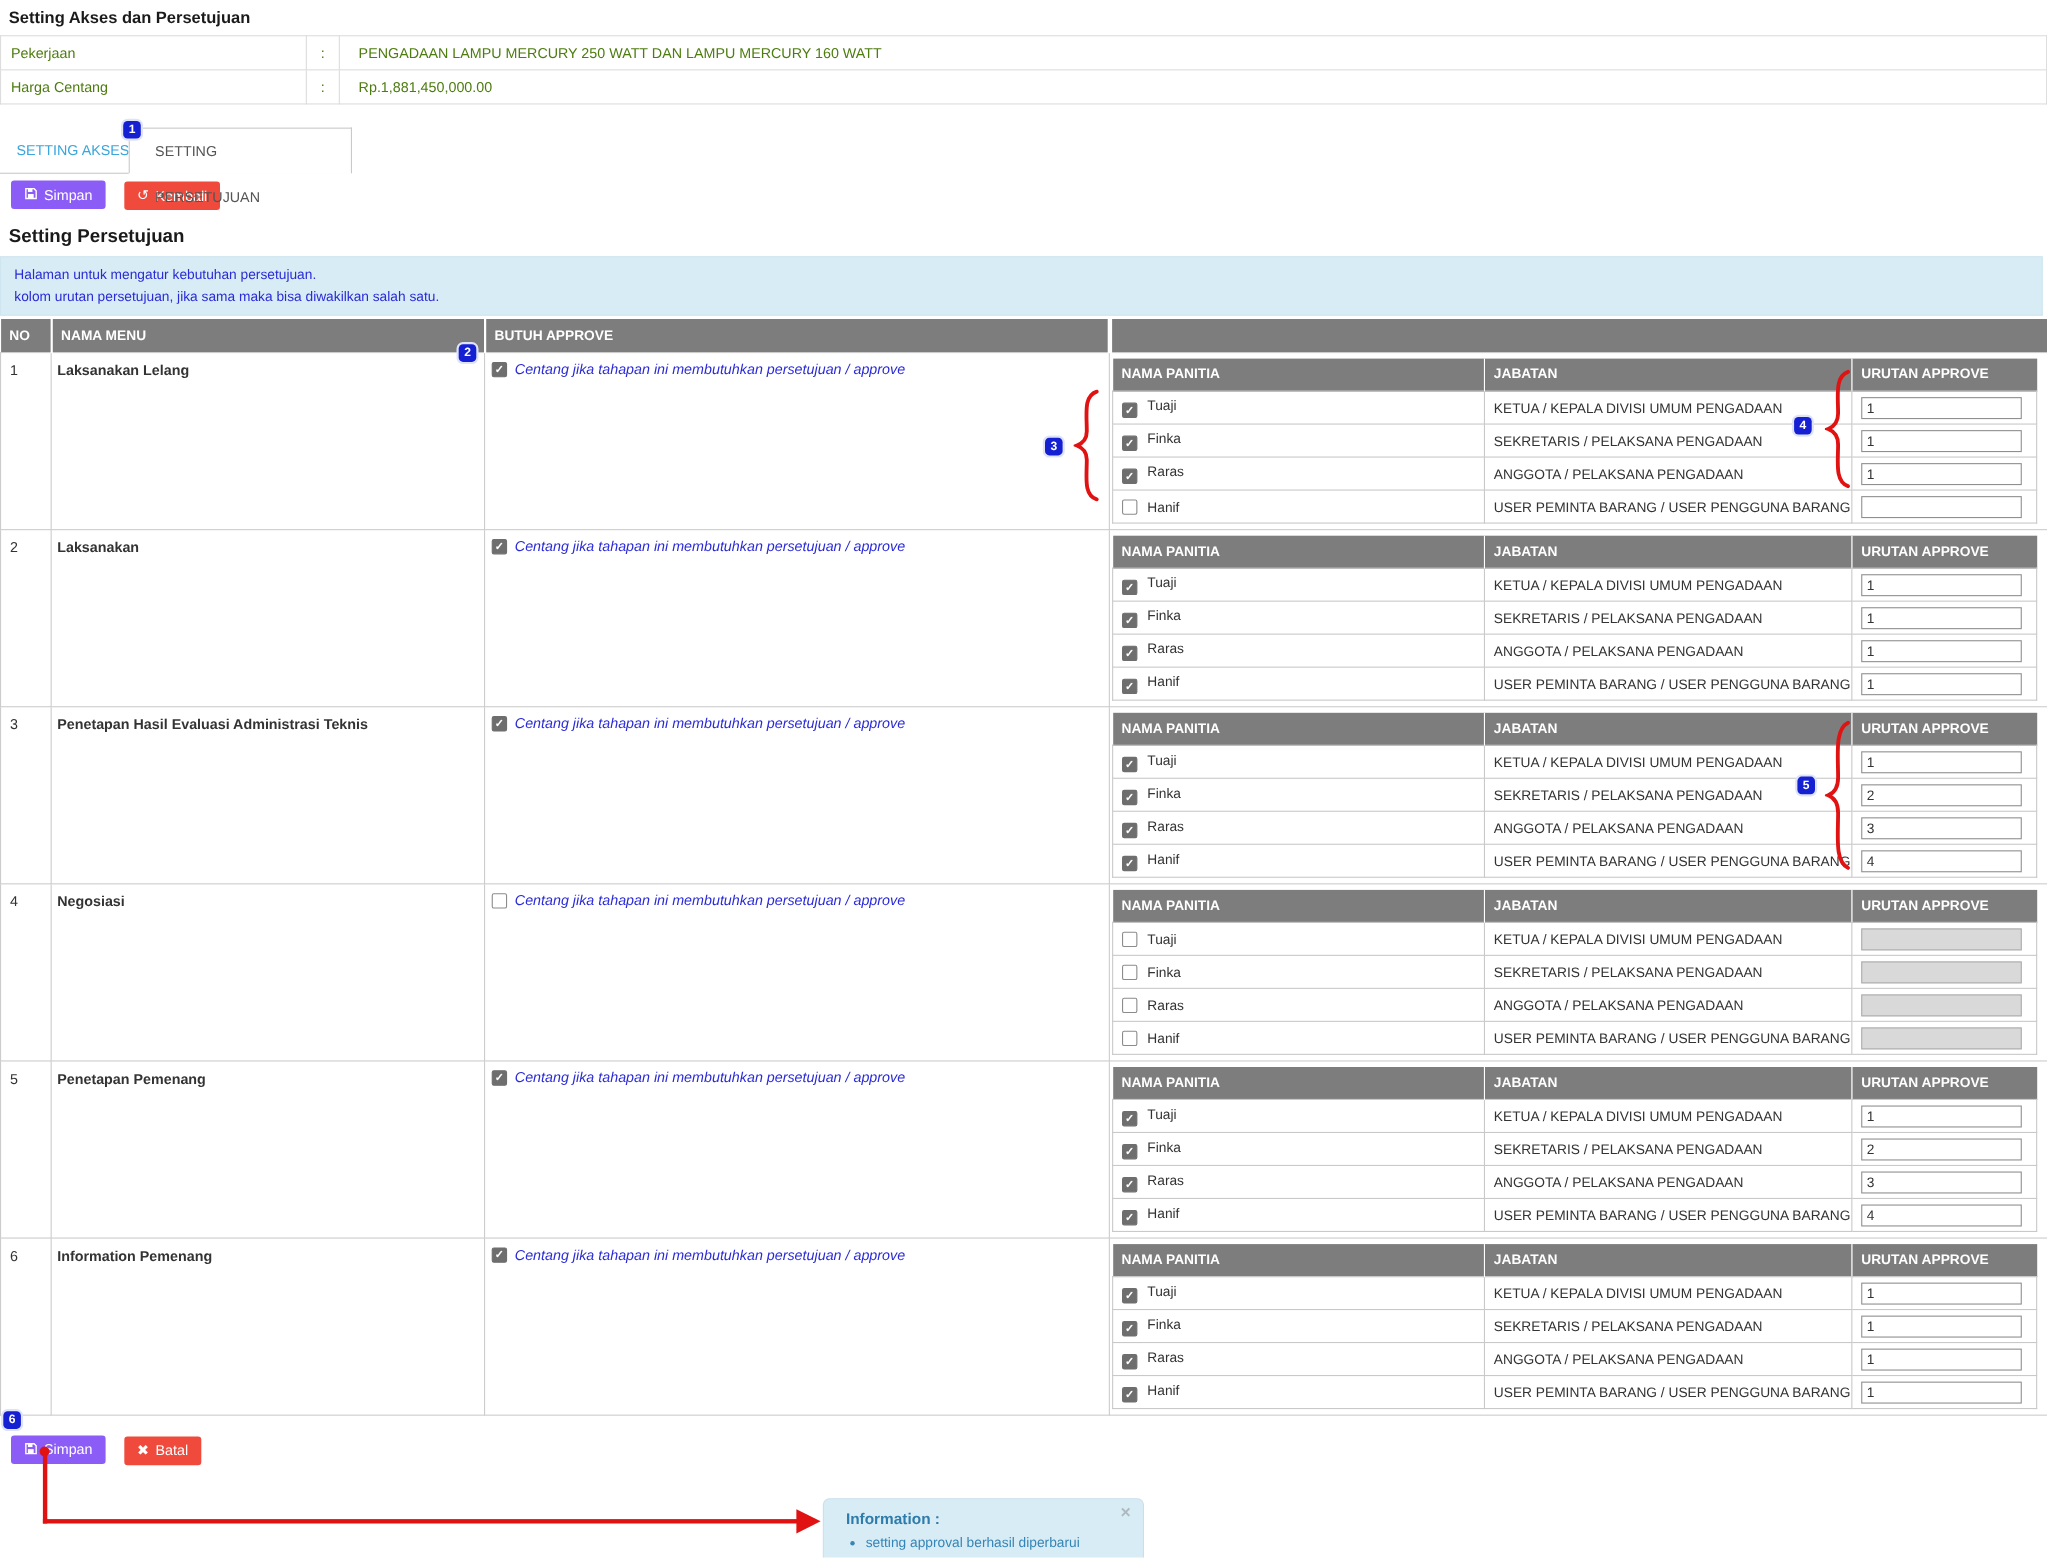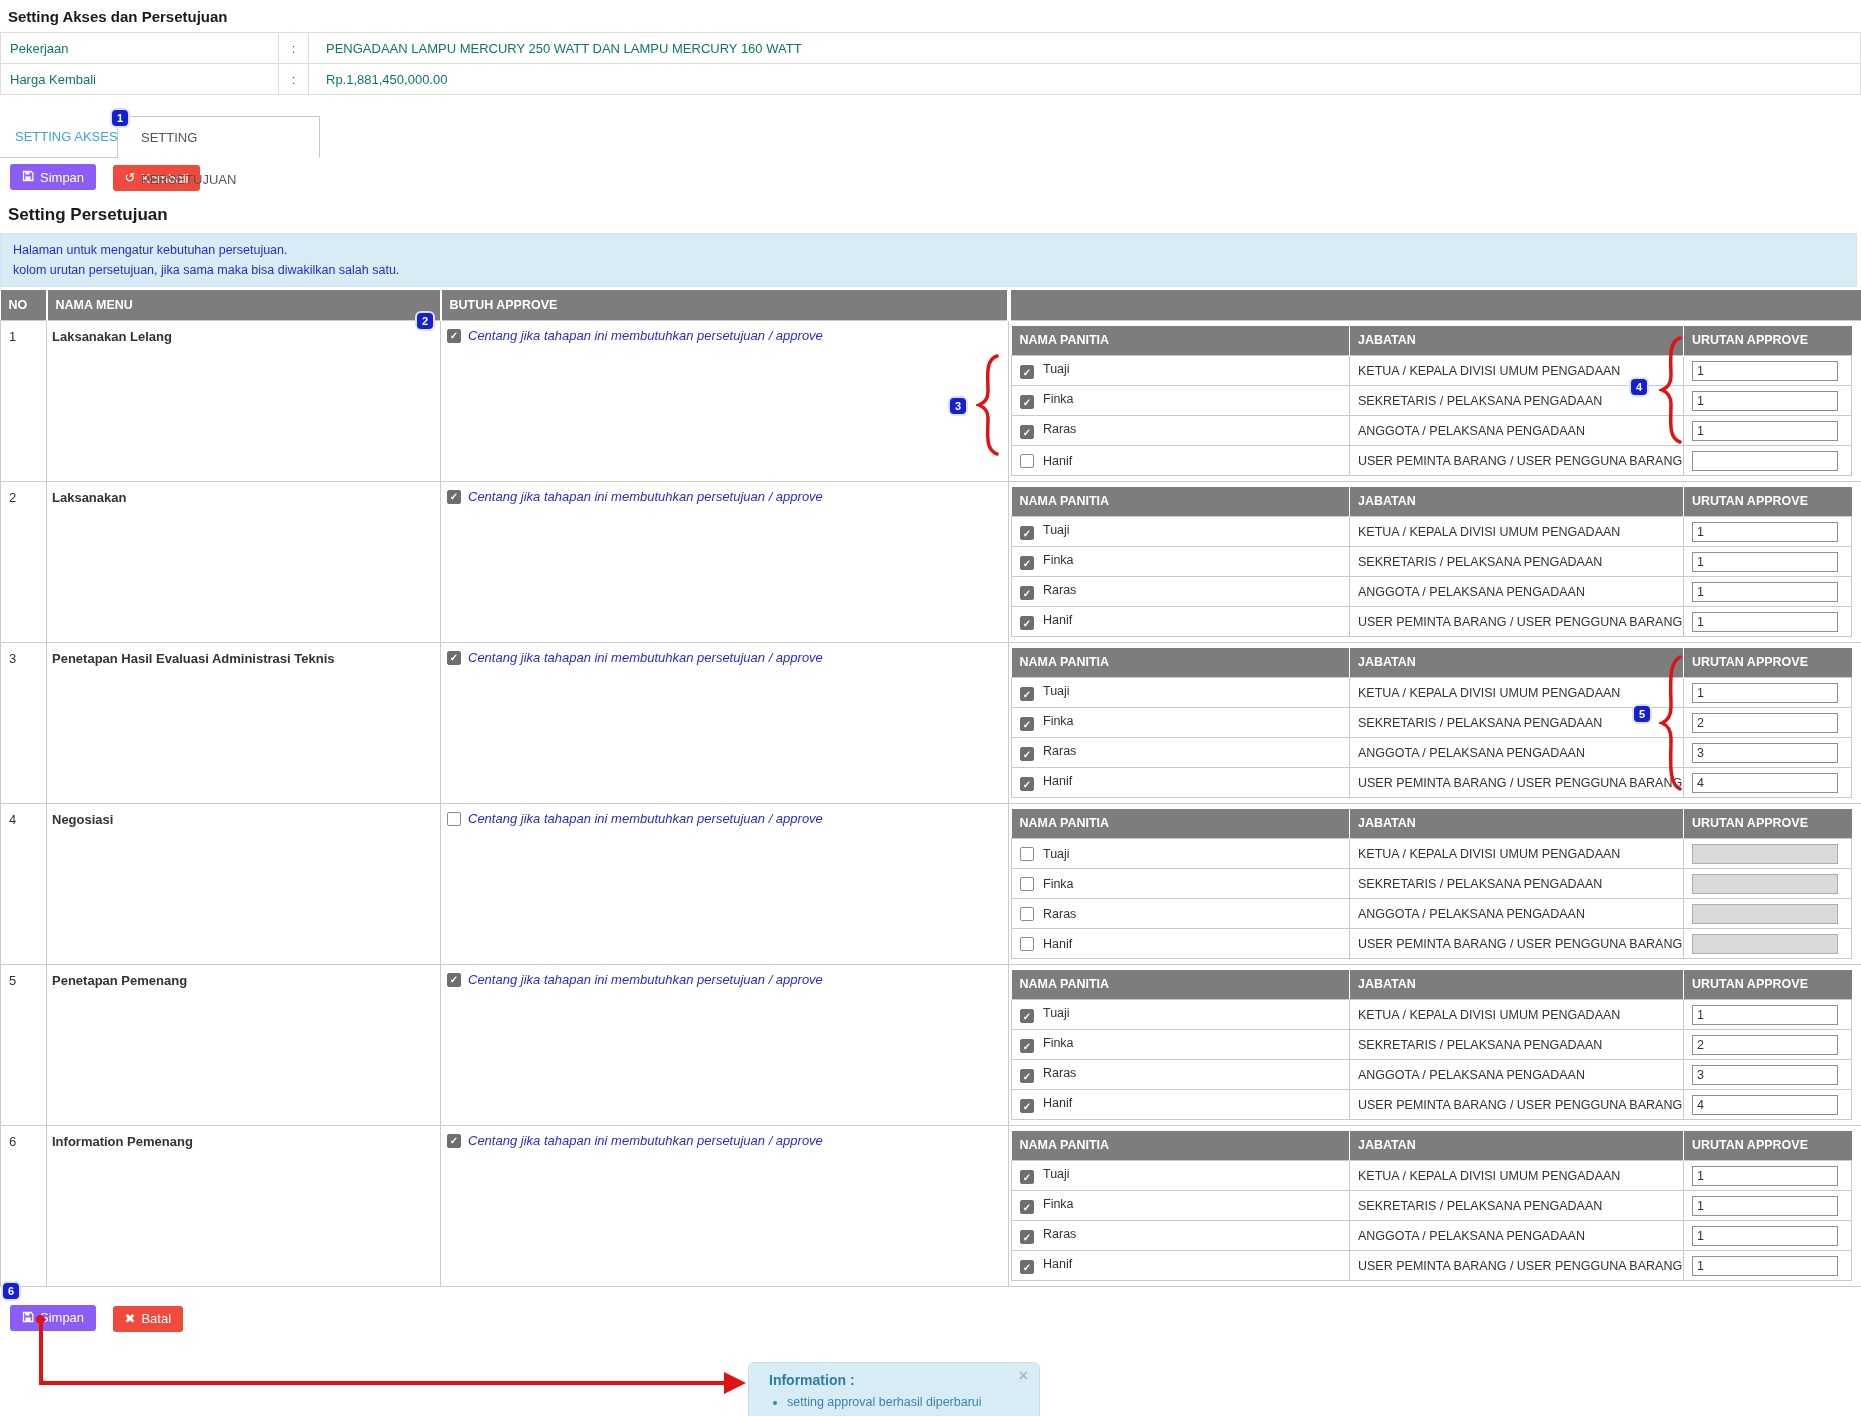--- a/index.html
+++ b/index.html
@@ -5,21 +5,21 @@
   * { box-sizing: border-box; margin: 0; padding: 0; }
   html,body { background:#fff; }
   body {
     width: 1861px; height: 1416px; position: relative;
     font-family: "Liberation Sans", sans-serif; color:#333; overflow: hidden;
   }
   .page-title { font-size:15px; font-weight:bold; color:#1a1a1a; padding:8px 0 0 8px; }
 
   
   table.info-table { border-collapse: collapse; width:1861px; margin-top:7px; table-layout: fixed; }
-  table.info-table td { border:1px solid #ddd; height:31px; font-size:13px; color:#0f766e; }
+  table.info-table td { border:1px solid #ddd; height:31px; font-size:13px; color:#4d7c0f; }
   td.it-label { width:278px; padding-left:9px; }
   td.it-colon { width:30px; text-align:center; color:#555; }
   td.it-value { padding-left:17px; }
 
   
   .tabs { position:relative; margin-top:22px; height:41px; width:320px; border-bottom:1px solid #c9c9c9; }
   .tab-link { position:absolute; left:0; bottom:0; height:40px; line-height:40px; padding:0 15px;
               color:#3aa6dd; font-size:13px; cursor:pointer; }
   .tab-active { position:absolute; left:117px; bottom:-1px; height:42px; line-height:42px; padding:0 23px;
                 background:#fff; border:1px solid #c9c9c9; border-bottom:1px solid #fff; color:#555; font-size:13px; }
@@ -100,21 +100,21 @@
 <div class="page-title">Setting Akses dan Persetujuan</div>
 
 <table class="info-table">
   <tbody>
       <tr>
     <td class="it-label">Pekerjaan</td>
     <td class="it-colon">:</td>
     <td class="it-value">PENGADAAN LAMPU MERCURY 250 WATT DAN LAMPU MERCURY 160 WATT</td>
   </tr>
   <tr>
-    <td class="it-label">Harga Kembali</td>
+    <td class="it-label">Harga Centang</td>
     <td class="it-colon">:</td>
     <td class="it-value">Rp.1,881,450,000.00</td>
   </tr>
 </tbody>
   </table>
 
 <div class="tabs">
   <span class="tab-link">SETTING AKSES</span>
   <span class="tab-active">SETTING PERSETUJUAN</span>
 </div>

